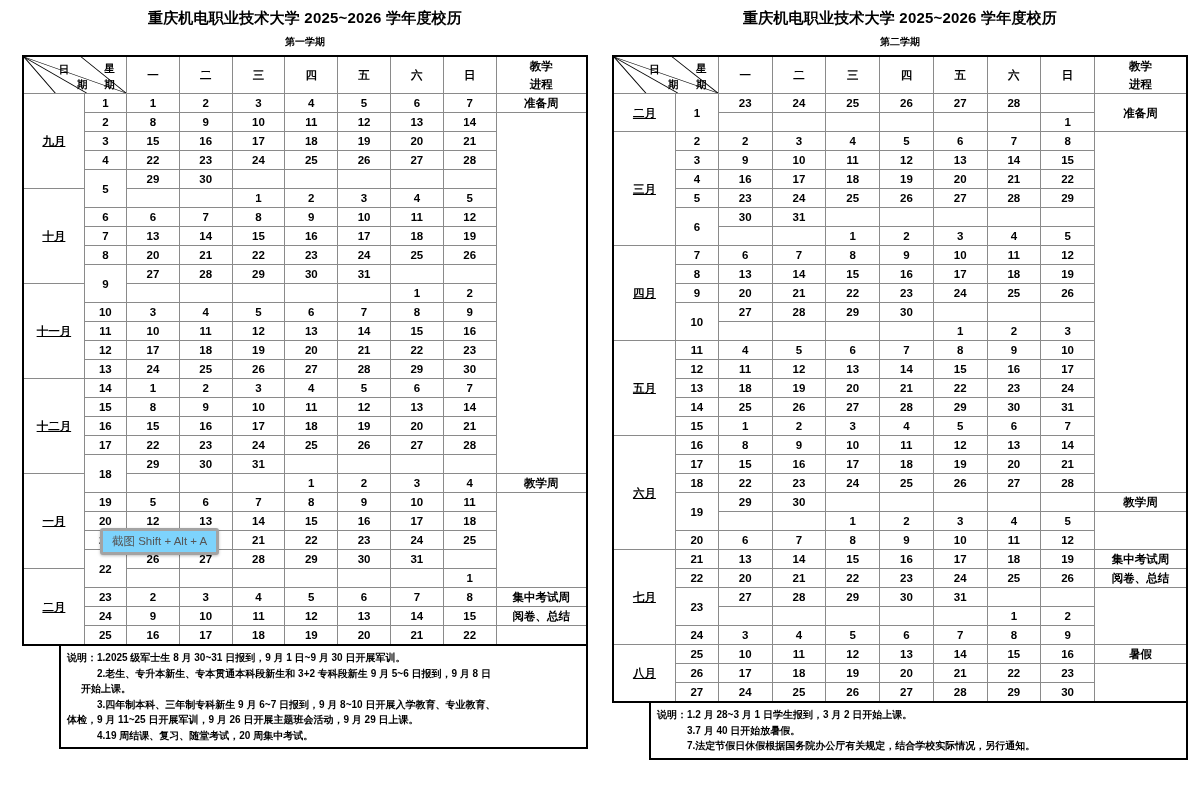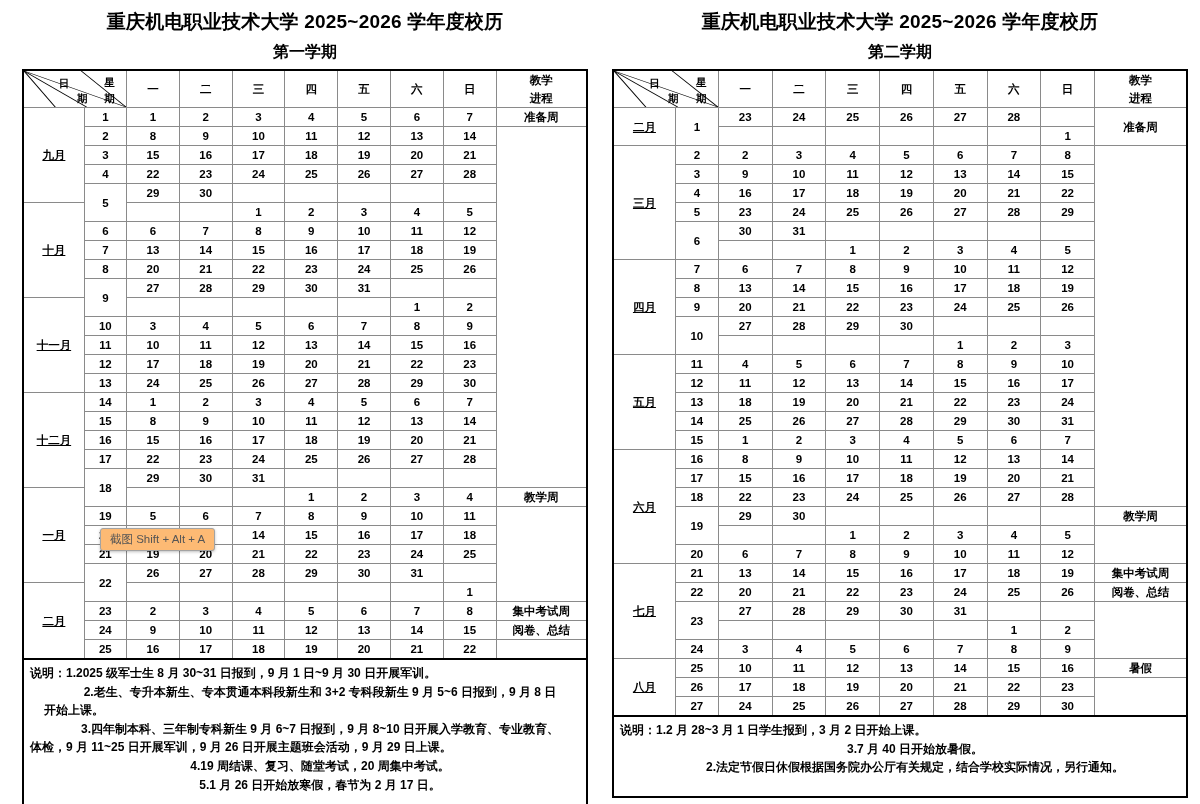--- a/index.html
+++ b/index.html
@@ -10,30 +10,30 @@
     overflow:hidden;
     position:relative;
   }
   .page{display:flex;width:1200px;height:804px;}
   .half{width:600px;height:804px;position:relative;box-sizing:border-box;}
   .half.left{padding:0 12px 0 22px;}
   .half.right{padding:0 12px 0 12px;}
 
   .title{
     text-align:center;
-    font-size:19px;
+    font-size:15px;
     font-weight:bold;
     color:#000;
     margin-top:9px;
     letter-spacing:.2px;
     white-space:nowrap;
   }
   .subtitle{
     text-align:center;
-    font-size:16px;
+    font-size:10px;
     font-weight:bold;
     color:#000;
     margin-top:7px;
     margin-bottom:6px;
   }
 
   table.cal{
     border-collapse:collapse;
     table-layout:fixed;
     width:100%;
@@ -65,36 +65,37 @@
   .month{font-size:12.5px;text-decoration:underline;}
   .sat,.sun{color:#ff0000;}
   .prog{font-size:11.5px;}
   .mcol{width:58px;}
   .wcol{width:40px;}
   .dcol{width:50px;}
   .pcol{width:86px;}
 
   .notes{
     border:2px solid #000;border-top:none;
-    padding:4px 6px 19px 6px;
-    font-size:12px;
+    padding:4px 6px 4px 6px;
+    font-size:10px;
     font-weight:bold;
     line-height:1.55;
     color:#000;
+    margin-left:37px;
   }
   .notes .ln{white-space:nowrap;}
-  .notes .ind{padding-left:30px;text-align:center;}
+  .notes .ind{padding-left:30px;}
   .notes .ind0{padding-left:0;}
   .notes .ind2{padding-left:14px;}
 
   .tooltip{
     position:absolute;
     left:100px;top:528px;
-    background:#fdba74;
-    border:1px solid #a3a3a3;
+    background:#7dd3fc;
+    border:3px solid #a3a3a3;
     border-radius:3px;
     box-shadow:0 1px 3px rgba(0,0,0,.25);
     padding:3px 9px;
     font-size:11.5px;
     font-weight:normal;
     color:#555;
     white-space:nowrap;
     z-index:50;
   }
 </style>
@@ -447,21 +448,20 @@
           </tr>
         </tbody>
     </table>
     <div class="notes">
         <div class="ln ind0">说明：1.2025 级军士生 8 月 30~31 日报到，9 月 1 日~9 月 30 日开展军训。</div>
         <div class="ln ind">2.老生、专升本新生、专本贯通本科段新生和 3+2 专科段新生 9 月 5~6 日报到，9 月 8 日</div>
         <div class="ln ind2">开始上课。</div>
         <div class="ln ind">3.四年制本科、三年制专科新生 9 月 6~7 日报到，9 月 8~10 日开展入学教育、专业教育、</div>
         <div class="ln ind0">体检，9 月 11~25 日开展军训，9 月 26 日开展主题班会活动，9 月 29 日上课。</div>
         <div class="ln ind">4.19 周结课、复习、随堂考试，20 周集中考试。</div>
-        <div class="ln ind">5.1 月 26 日开始放寒假，春节为 2 月 17 日。</div>
       </div>
     <div class="tooltip">截图 Shift + Alt + A</div>
   </div>
 
   <div class="half right">
     <div class="title">重庆机电职业技术大学 2025~2026 学年度校历</div>
     <div class="subtitle">第二学期</div>
     <table class="cal">
       <colgroup>
         <col class="mcol">
@@ -831,17 +831,17 @@
             <td>27</td>
             <td>28</td>
             <td class="sat">29</td>
             <td class="sun">30</td>
           </tr>
         </tbody>
     </table>
     <div class="notes">
         <div class="ln ind0">说明：1.2 月 28~3 月 1 日学生报到，3 月 2 日开始上课。</div>
         <div class="ln ind">3.7 月 40 日开始放暑假。</div>
-        <div class="ln ind">2.法定节假日休假根据国务院办公厅有关规定，结合学校实际情况，另行通知。</div>
+        <div class="ln ind">7.法定节假日休假根据国务院办公厅有关规定，结合学校实际情况，另行通知。</div>
       </div>
   </div>
 
 </div>
 
 </body></html>

